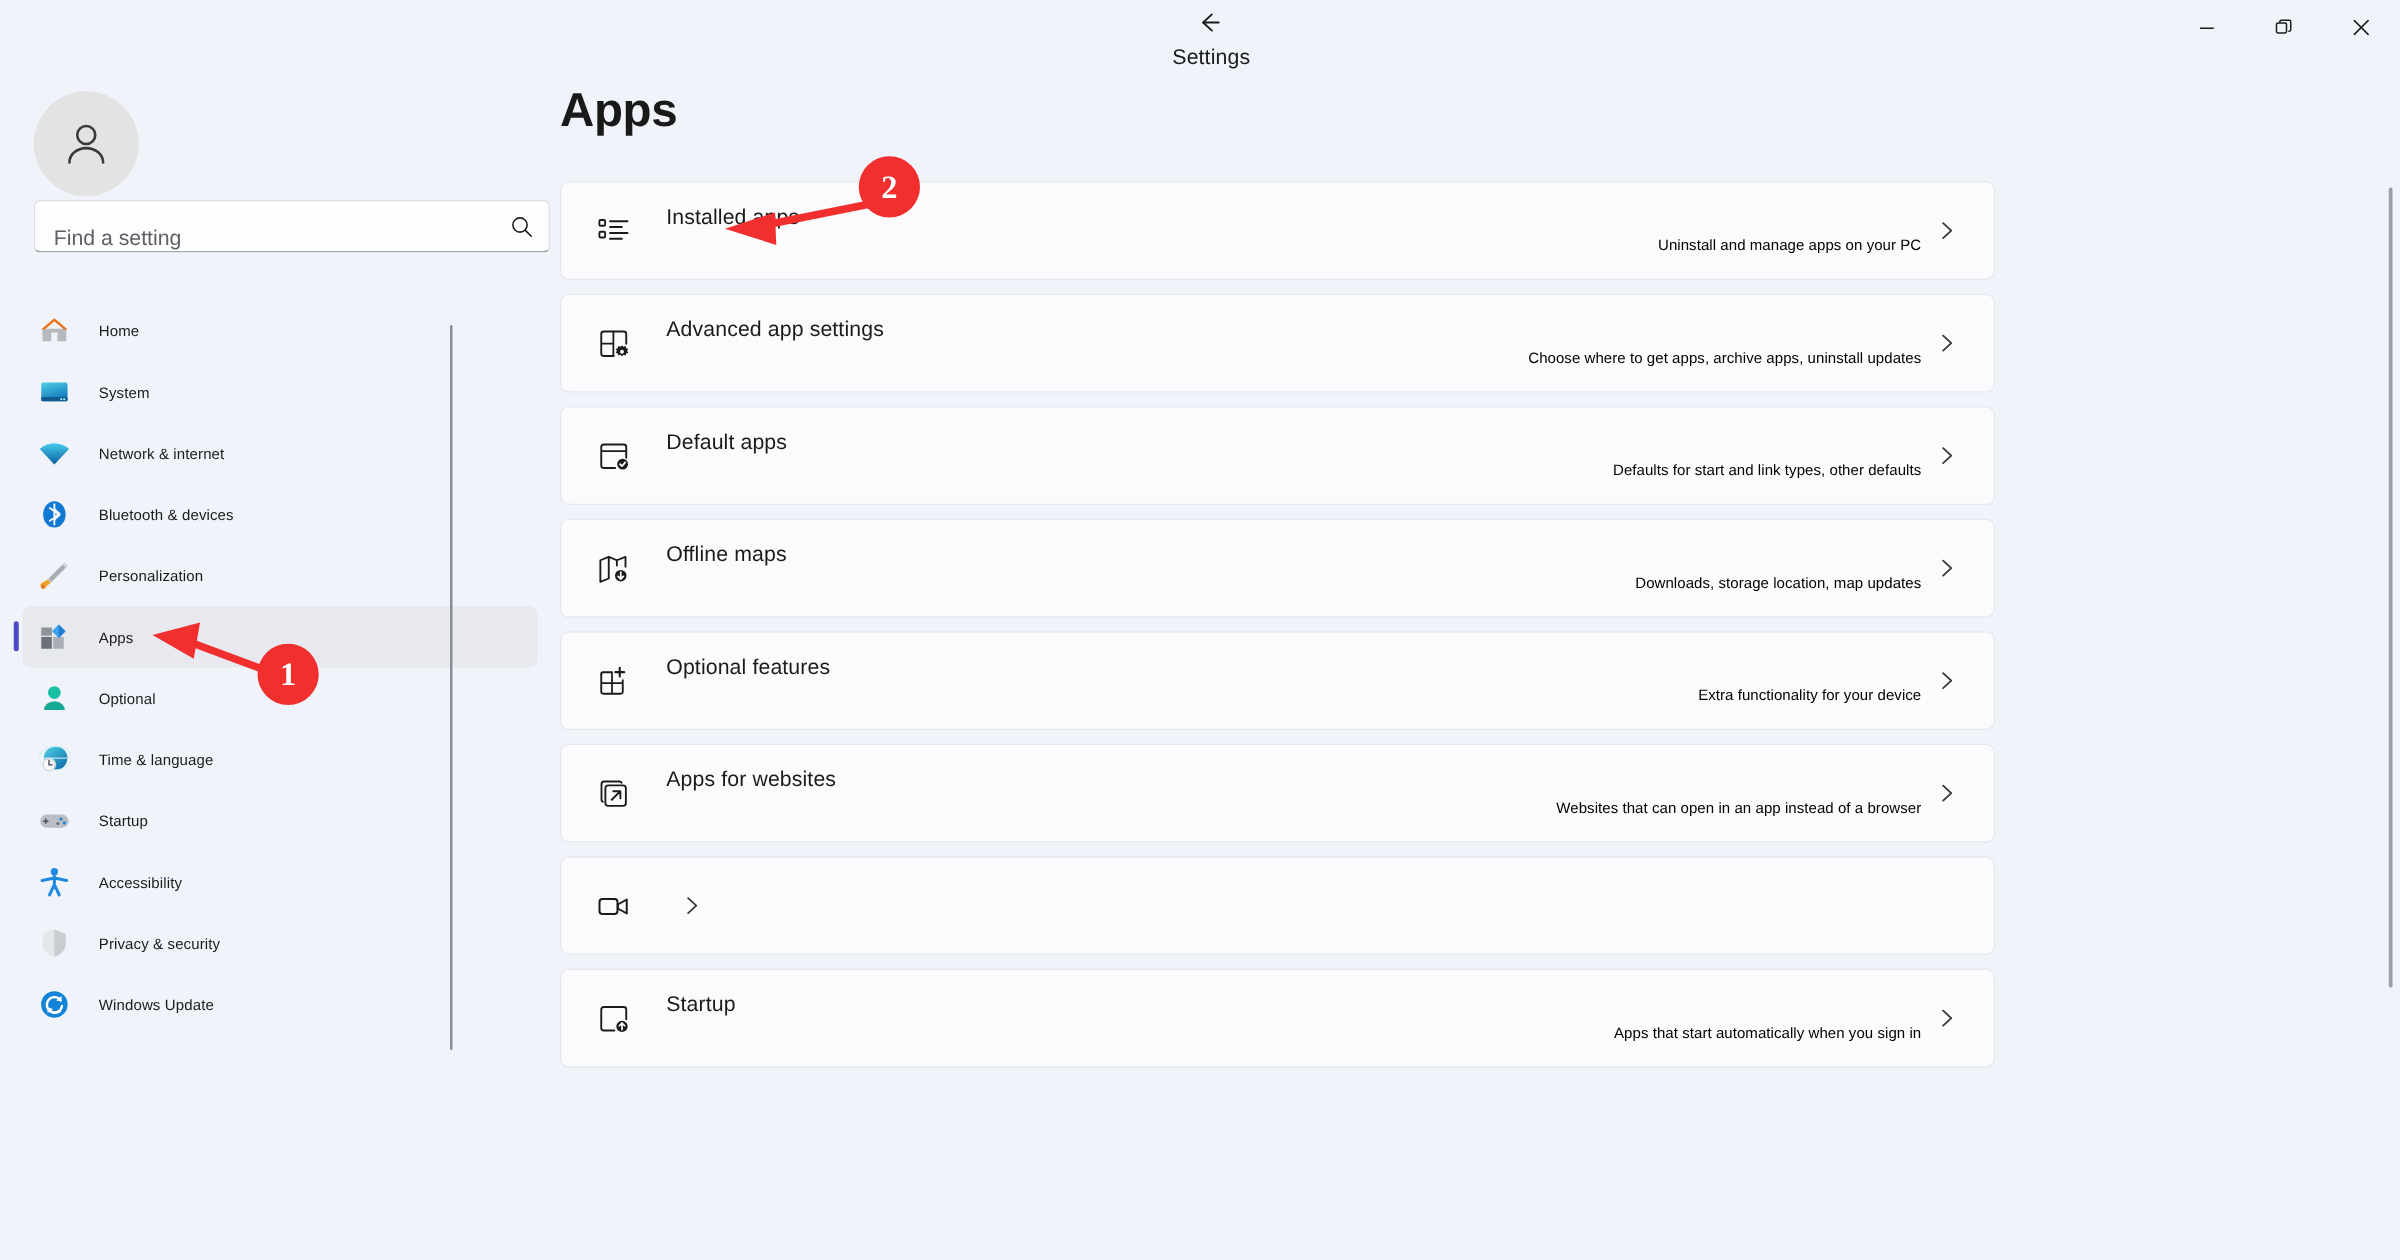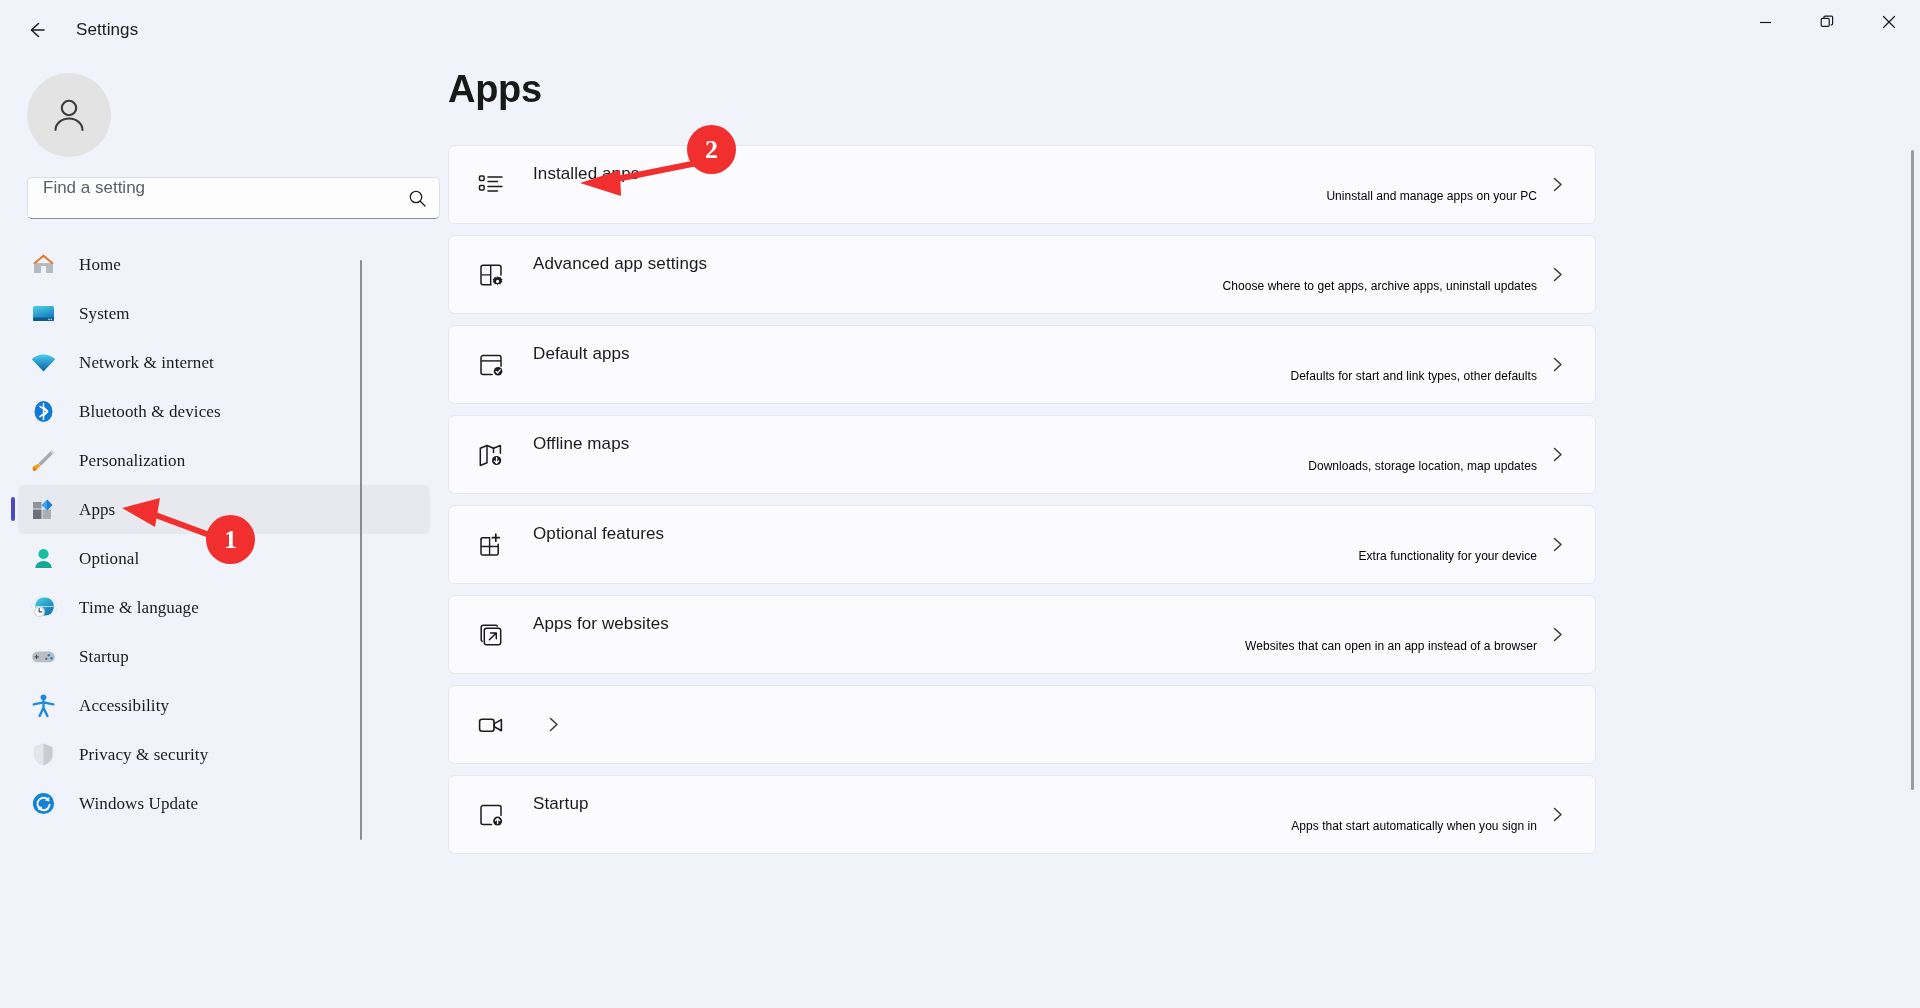--- a/index.html
+++ b/index.html
@@ -15,20 +15,21 @@
 
   
   .titlebar {
     position: absolute;
     left: 0; top: 0;
     width: 1920px; height: 60px;
     display: flex;
     align-items: center;
     background: #f0f3f9;
     z-index: 40;
+    flex-direction: column;
   }
   .back-btn {
     width: 44px; height: 36px;
     margin-left: 14px;
     display: flex; align-items: center; justify-content: center;
     border-radius: 6px;
     cursor: pointer;
   }
   .titlebar-title {
     margin-left: 18px;
@@ -63,28 +64,28 @@
     width: 84px; height: 84px;
   }
   .avatar {
     width: 84px; height: 84px;
     border-radius: 50%;
     background: #e3e3e3;
     display: flex; align-items: center; justify-content: center;
   }
   .search-box {
     position: absolute;
-    left: 27px; top: 117px;
+    left: 27px; top: 100px;
     width: 413px; height: 42px;
     background: #fdfdfd;
     border: 1px solid #dcdfe5;
     border-bottom: 1.6px solid #8b8f96;
     border-radius: 5px;
     display: flex;
-    align-items: flex-start;
+    align-items: flex-end;
   }
   .search-box input {
     flex: 1;
     border: none;
     outline: none;
     background: transparent;
     font-family: "Liberation Sans", sans-serif;
     font-size: 17px;
     color: #1b1b1b;
     padding: 0 12px 0 15px;
@@ -123,24 +124,23 @@
     border-radius: 2px;
     background: #4b49c4;
   }
   .nav-icon {
     width: 32px; height: 32px;
     display: flex; align-items: center; justify-content: center;
     margin-right: 20px;
     flex: 0 0 32px;
   }
   .nav-label {
-    font-size: 17px;
+    font-size: 12px;
     color: #1b1b1b;
     letter-spacing: .1px;
-    font-family: Liberation Serif, serif;
   }
   .sidebar-scroll {
     position: absolute;
     left: 360px;
     top: 200px;
     width: 2px;
     height: 580px;
     background: #8a8d93;
     border-radius: 1px;
   }

